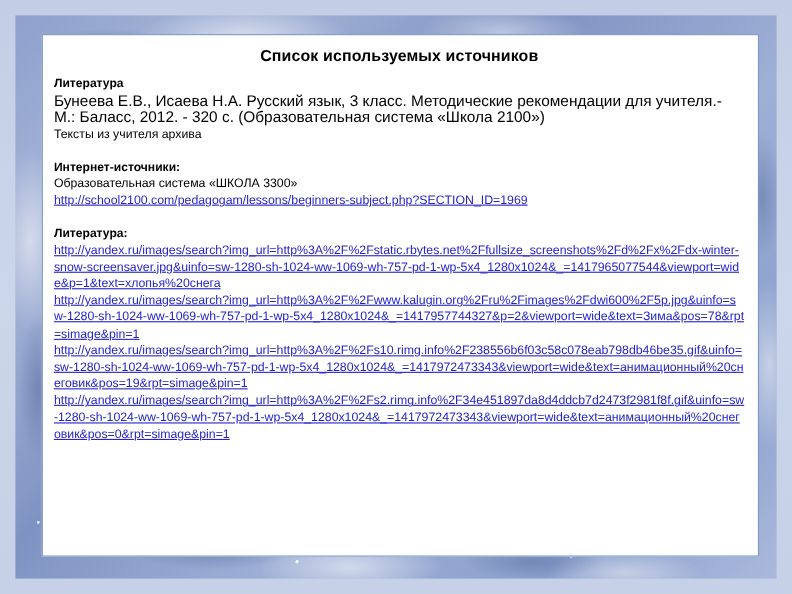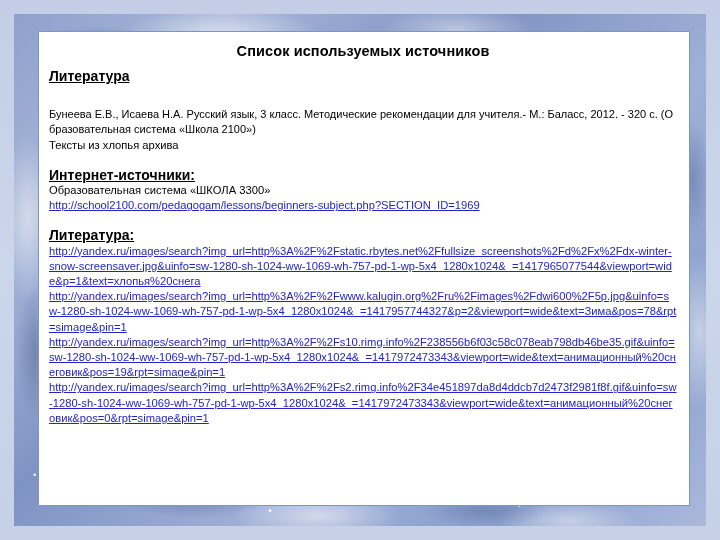--- a/index.html
+++ b/index.html
@@ -102,34 +102,32 @@
   #slide-title {
     text-align: center;
     font-size: 14.5px;
     font-weight: bold;
     color: #000;
     margin: 2px 0 10px 0;
     letter-spacing: .1px;
   }
 
   .body-text {
-    font-size: 11px;
+    font-size: 14px;
     color: #000;
     line-height: 15.2px;
     white-space: normal;
     word-break: break-all;
-    margin-top: 23px;
   }
 
   .heading {
     font-weight: bold;
-    font-size: 14px;
+    font-size: 11px;
     color: #000;
     line-height: 15.2px;
-    text-decoration: underline;
   }
 
   .plain-line {
     font-size: 11.2px;
     color: #000;
     line-height: 15.2px;
   }
 
   .link-line {
     font-size: 11.2px;
@@ -156,21 +154,21 @@
 
   <div id="snow-frame"></div>
 
   <div id="content-panel">
 
     <div id="slide-title">Список используемых источников</div>
 
     <div class="section">
       <div class="heading">Литература</div>
       <div class="body-text">Бунеева Е.В., Исаева Н.А. Русский язык, 3 класс. Методические рекомендации для учителя.- М.: Баласс, 2012. - 320 с. (Образовательная система «Школа 2100»)</div>
-      <div class="plain-line">Тексты из хлопья архива</div>
+      <div class="plain-line">Тексты из учителя архива</div>
     </div>
 
     <div class="spacer"></div>
 
     <div class="section">
       <div class="heading">Интернет-источники:</div>
       <div class="plain-line">Образовательная система «ШКОЛА 3300»</div>
       <a class="link-line">http://school2100.com/pedagogam/lessons/beginners-subject.php?SECTION_ID=1969</a>
     </div>
 

